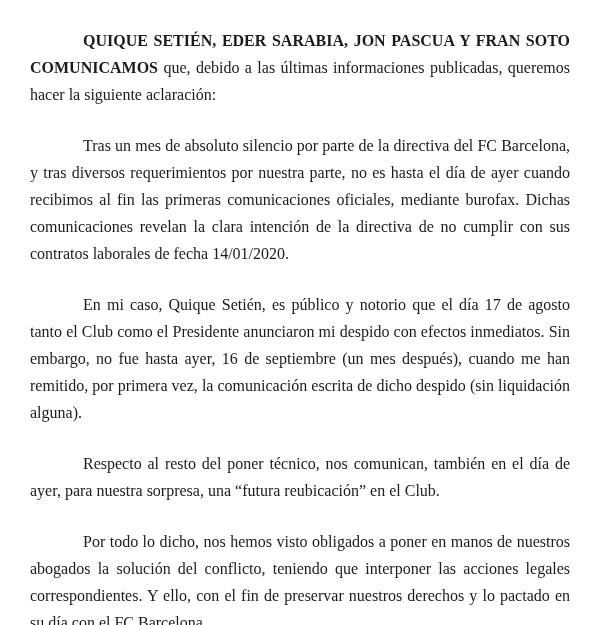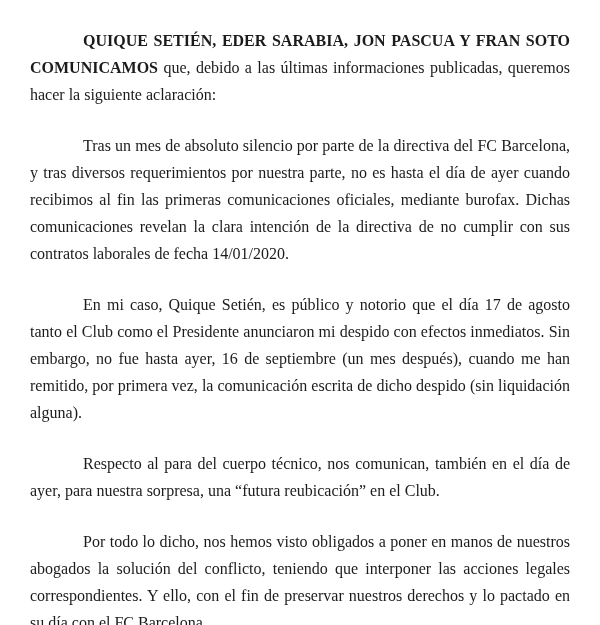--- a/index.html
+++ b/index.html
@@ -38,16 +38,16 @@
 </head>
 <body>
 
 <div class="page">
   <p class="para"><span class="bold">QUIQUE SETIÉN, EDER SARABIA, JON PASCUA Y FRAN SOTO COMUNICAMOS</span><span> que, debido a las últimas informaciones publicadas, queremos hacer la siguiente aclaración:</span></p>
 
   <p class="para">Tras un mes de absoluto silencio por parte de la directiva del FC Barcelona, y tras diversos requerimientos por nuestra parte, no es hasta el día de ayer cuando recibimos al fin las primeras comunicaciones oficiales, mediante burofax. Dichas comunicaciones revelan la clara intención de la directiva de no cumplir con sus contratos laborales de fecha 14/01/2020.</p>
 
   <p class="para">En mi caso, Quique Setién, es público y notorio que el día 17 de agosto tanto el Club como el Presidente anunciaron mi despido con efectos inmediatos. Sin embargo, no fue hasta ayer, 16 de septiembre (un mes después), cuando me han remitido, por primera vez, la comunicación escrita de dicho despido (sin liquidación alguna).</p>
 
-  <p class="para">Respecto al para del cuerpo técnico, nos comunican, también en el día de ayer, para nuestra sorpresa, una “futura reubicación” en el Club.</p>
+  <p class="para">Respecto al resto del poner técnico, nos comunican, también en el día de ayer, para nuestra sorpresa, una “futura reubicación” en el Club.</p>
 
   <p class="para">Por todo lo dicho, nos hemos visto obligados a poner en manos de nuestros abogados la solución del conflicto, teniendo que interponer las acciones legales correspondientes. Y ello, con el fin de preservar nuestros derechos y lo pactado en su día con el FC Barcelona.</p>
 </div>
 
 </body></html>

